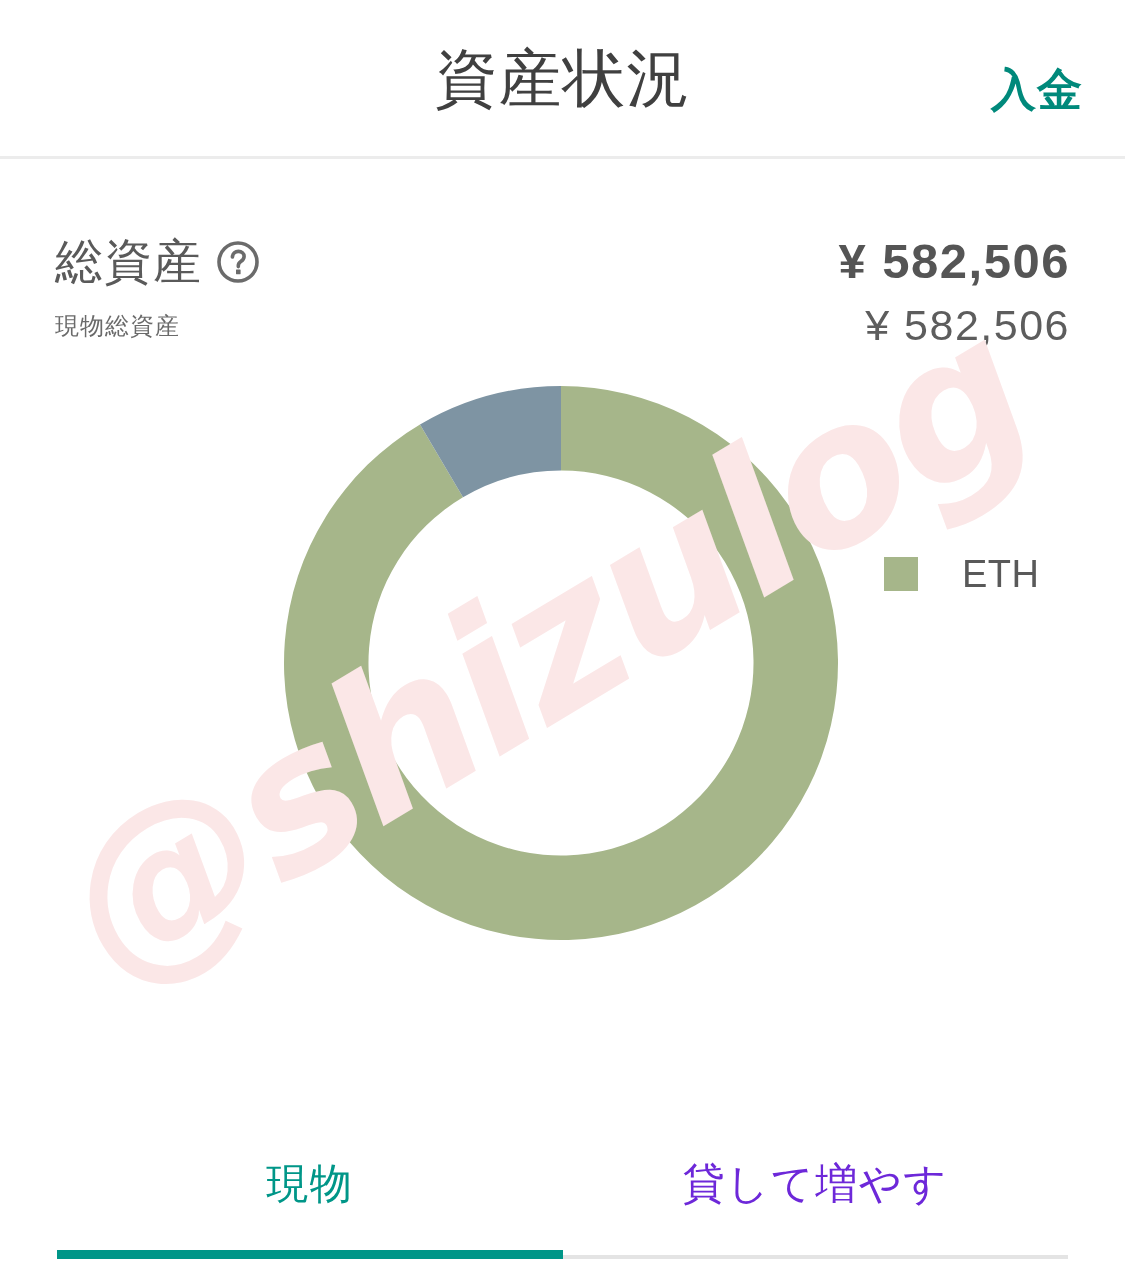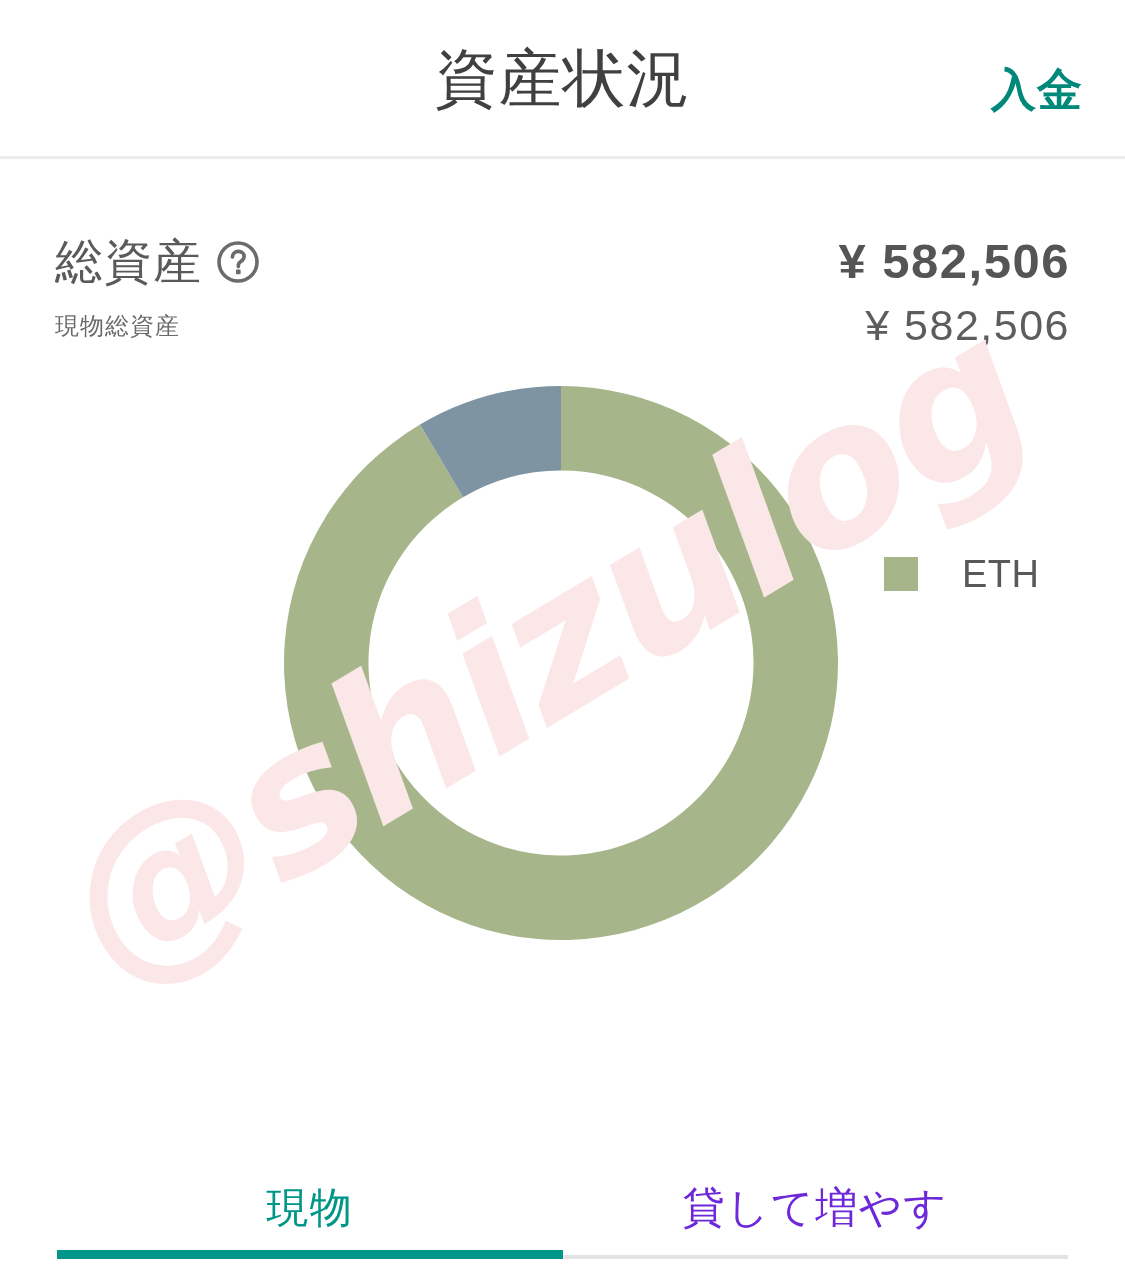--- a/index.html
+++ b/index.html
@@ -193,21 +193,20 @@
     height: 4px;
     background: #e4e4e4;
   }
   .tabs {
     position: absolute;
     left: 57px;
     right: 57px;
     bottom: 24px;
     height: 121px;
     display: flex;
-    align-items: flex-end;
   }
   .tab {
     flex: 1 1 0;
     position: relative;
     display: flex;
     align-items: center;
     justify-content: center;
     cursor: pointer;
   }
   .tab-label {

